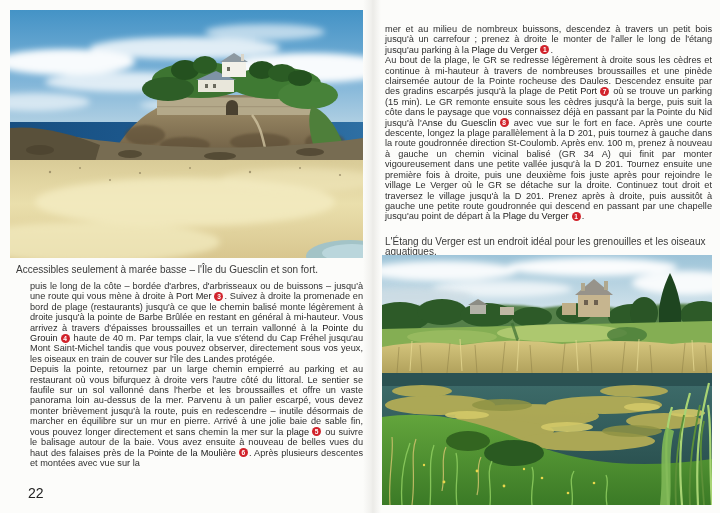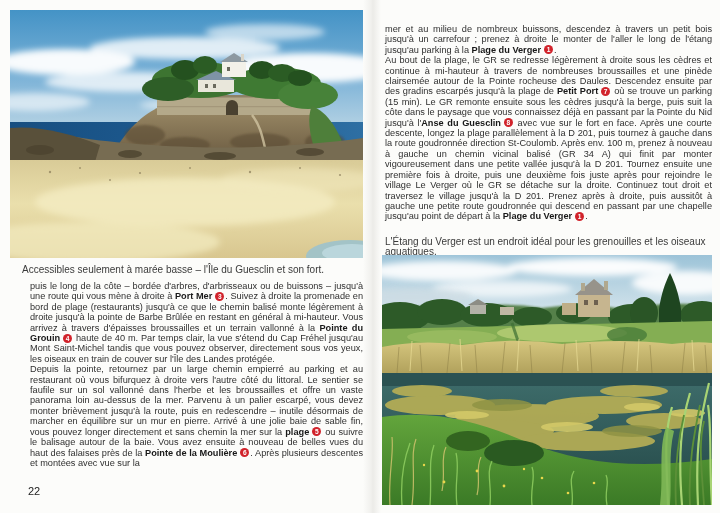--- a/index.html
+++ b/index.html
@@ -19,41 +19,41 @@
   }
   .photo{position:absolute;overflow:hidden;}
   .photo svg{display:block;width:100%;height:100%;}
   #photo-left{left:10px;top:10px;width:353px;height:248px;}
   #photo-right{left:382px;top:255px;width:330px;height:250px;}
   .caption{
     position:absolute;
     font-size:10px;line-height:10px;
     color:#3a3a3a;
   }
-  #caption-left{left:22px;top:265px;width:333px;}
+  #caption-left{left:16px;top:265px;width:333px;}
   #caption-right{left:385px;top:237px;width:327px;}
   .textcol{
     position:absolute;
     font-size:9.2px;line-height:10.4px;
     color:#2f2f2f;text-align:justify;
   }
   #textcol-left{left:30px;top:281px;width:333px;}
   #textcol-right{left:385px;top:24px;width:327px;}
   .para{margin:0;}
-  .b{font-weight:700;color:#191919;}
+  .b{font-weight:400;color:#191919;}
   .marker{
     display:inline-block;width:9px;height:9px;border-radius:50%;
     background:var(--marker-red,#d1232b);color:#ffffff;
     font-size:6.6px;font-weight:700;line-height:9.2px;text-align:center;
     margin:0 1px 0 3px;position:relative;top:-0.5px;
     letter-spacing:0;
   }
   .pagenum{
     position:absolute;left:28px;top:485px;
-    font-size:11px;color:#222222;
+    font-size:14px;color:#222222;
   }
 </style>
 </head>
 <body>
 
 <div class="spread">
 
   <div class="photo" id="photo-left">
     <svg viewBox="0 0 353 248" preserveAspectRatio="none">
       <defs>

